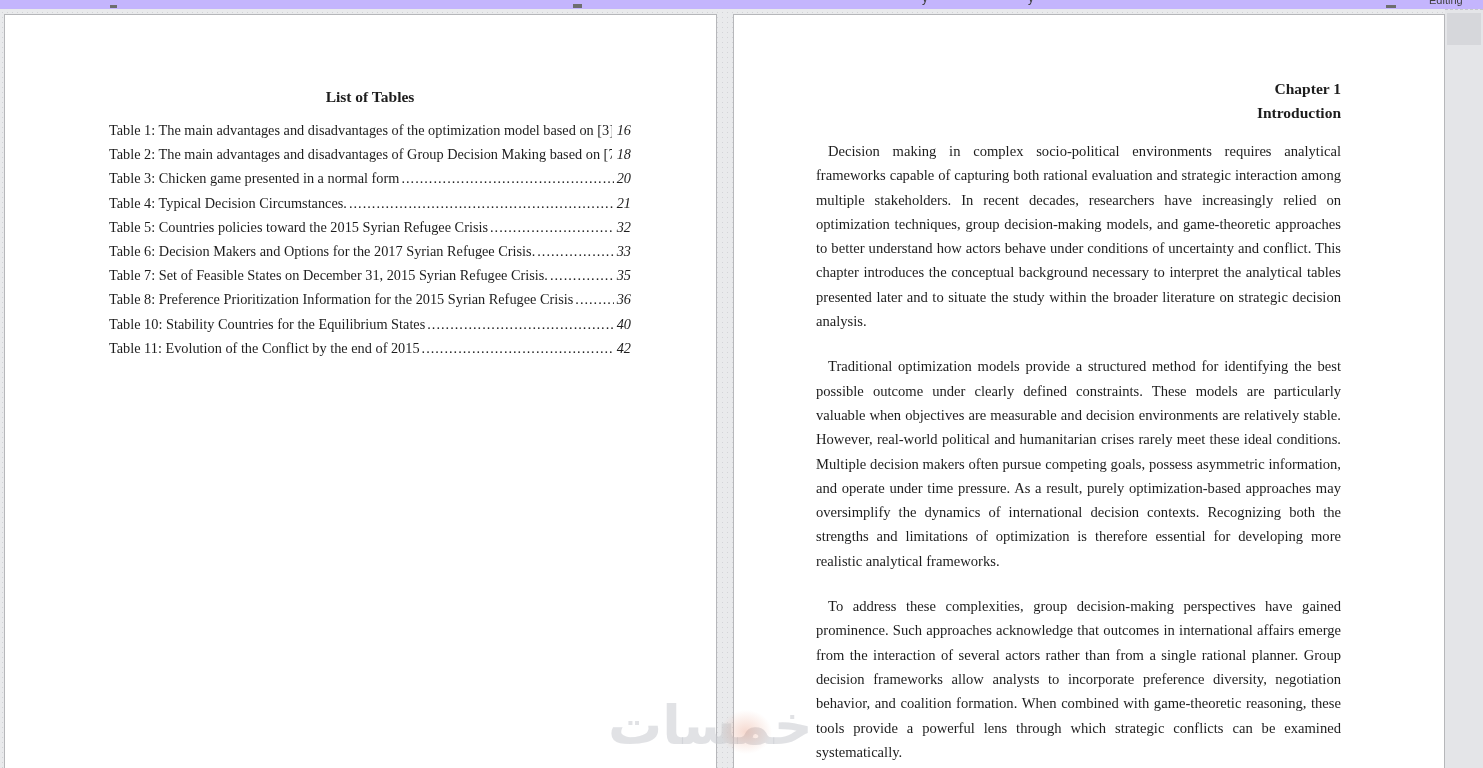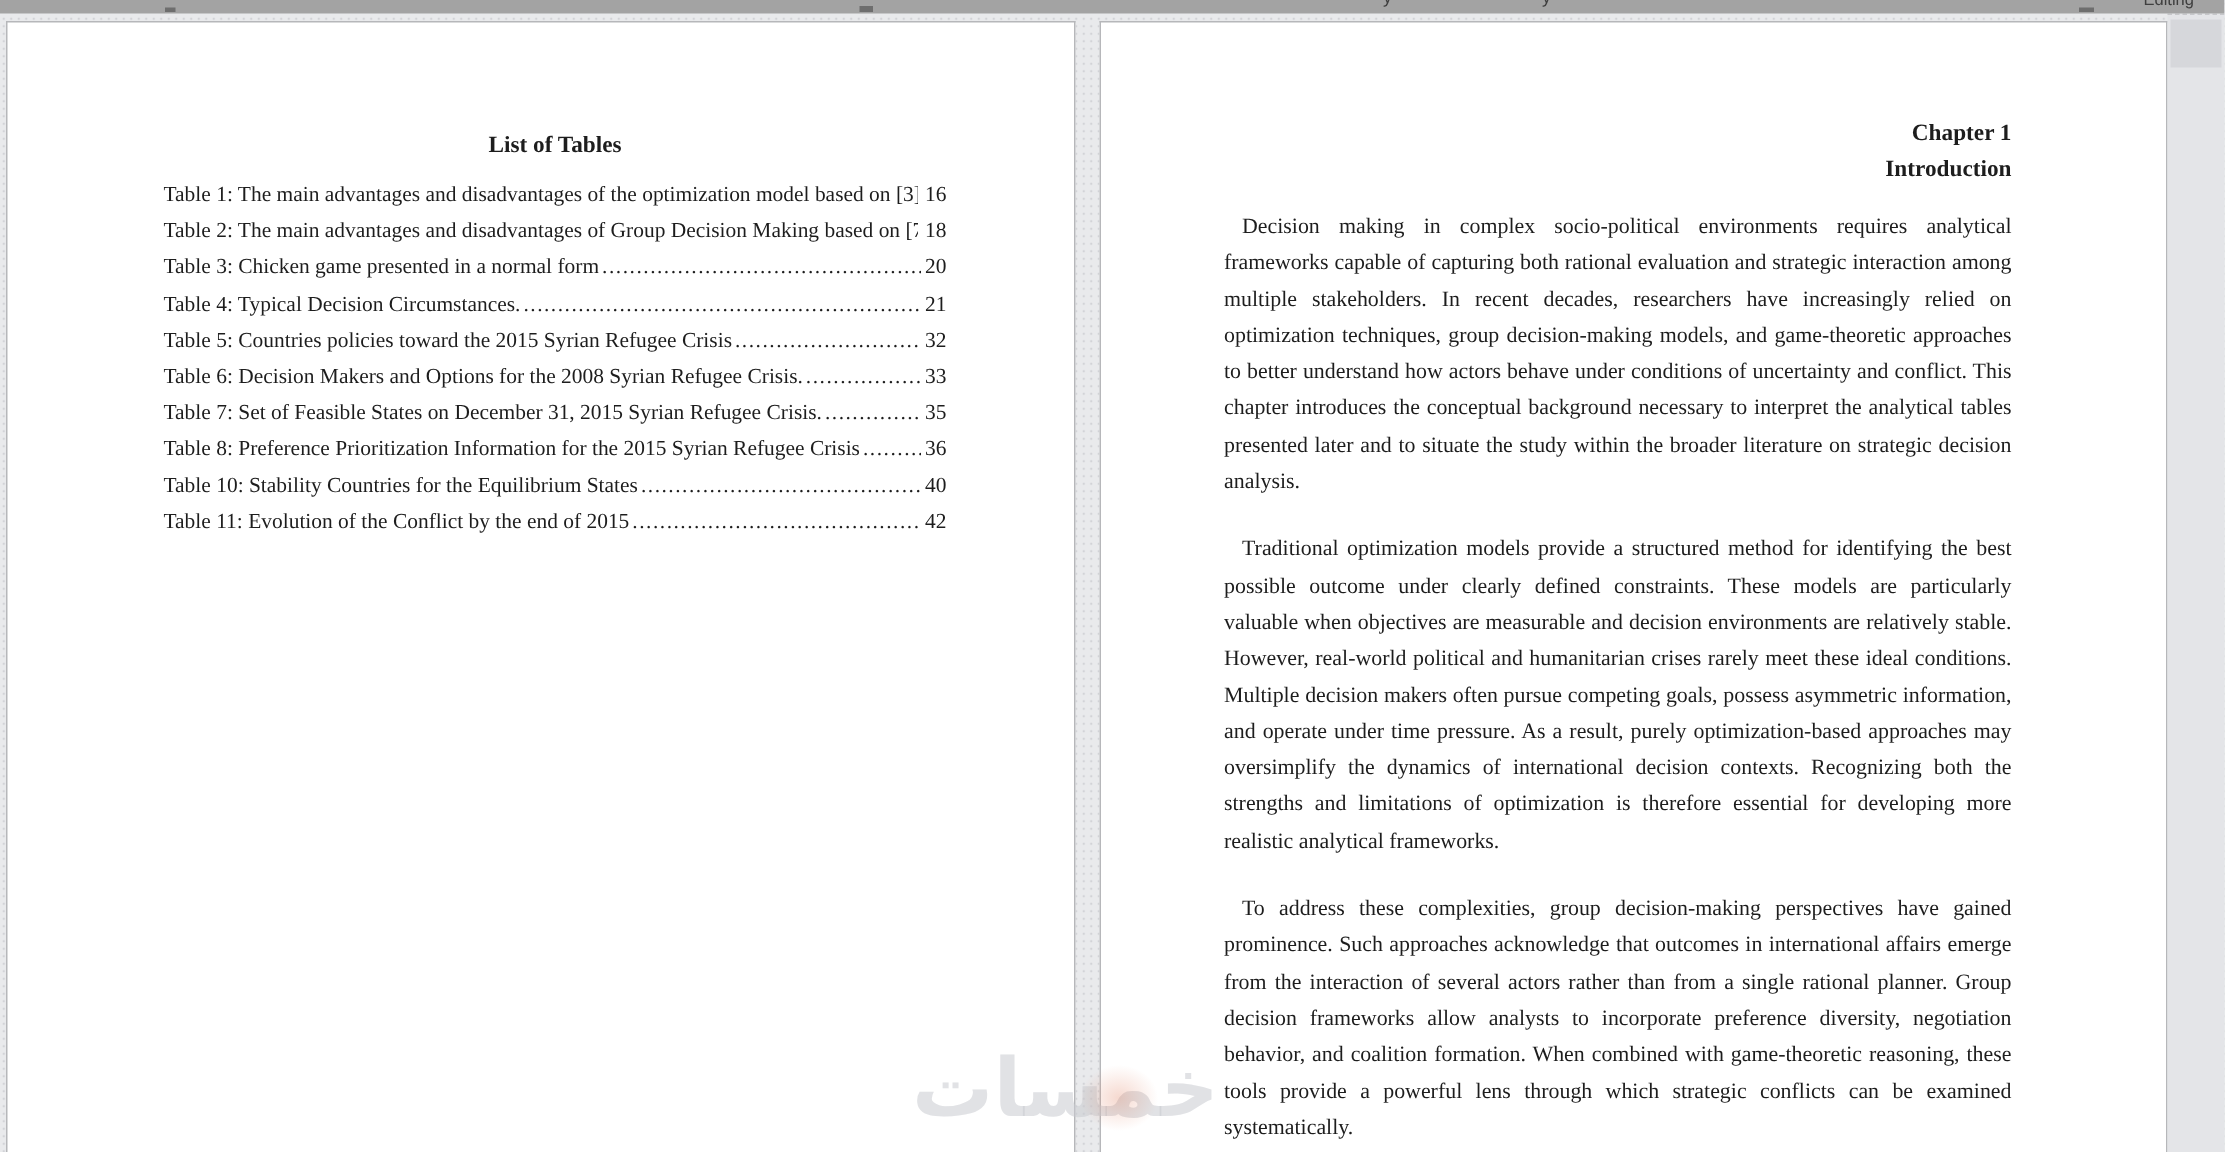--- a/index.html
+++ b/index.html
@@ -8,21 +8,21 @@
     background-color:#e9eaec;
     background-image:radial-gradient(#d2d3d7 0.9px, transparent 1px);
     background-size:5px 5px;
     font-family:"Liberation Serif", serif;
     color:#1d1d1d;
   }
 
   
   .toolbar-sliver{
     position:absolute;top:0;left:0;right:0;height:9px;
-    background:#a3a3a3;overflow:hidden;z-index:6;
+    background:#c4b5fd;overflow:hidden;z-index:6;
   }
   .frag{position:absolute;background:#6e6e6e;}
   .frag-text{
     position:absolute;font-family:"Liberation Sans", sans-serif;
     color:#3f3f3f;white-space:nowrap;
   }
 
   
   .page{
     position:absolute;top:14px;bottom:-6px;background:#ffffff;
@@ -53,21 +53,21 @@
   }
   .toc-label{flex:0 1 auto;white-space:nowrap;overflow:hidden;}
   .toc-leader{
     flex:1 1 0;min-width:0;overflow:hidden;white-space:nowrap;
     margin:0 3px 0 2px;
   }
   .toc-leader::after{
     content:"...................................................................................................................................";
     letter-spacing:1px;
   }
-  .toc-page{flex:0 0 auto;}
+  .toc-page{flex:0 0 auto;font-style:italic;}
 
   
   .rp-content{margin:62px 103px 0 82px;}
   .chapter-head{
     text-align:right;font-weight:bold;font-size:15.5px;
     line-height:24px;margin:0;
   }
   .body-par{
     font-size:14.6px;line-height:24.3px;text-align:justify;
     text-indent:12px;margin:21px 0 0 0;
@@ -122,21 +122,21 @@
       <span class="toc-label">Table 4: Typical Decision Circumstances.</span>
       <span class="toc-leader"></span>
       <span class="toc-page">21</span>
     </div>
     <div class="toc-row">
       <span class="toc-label">Table 5: Countries policies toward the 2015 Syrian Refugee Crisis</span>
       <span class="toc-leader"></span>
       <span class="toc-page">32</span>
     </div>
     <div class="toc-row">
-      <span class="toc-label">Table 6: Decision Makers and Options for the 2008 Syrian Refugee Crisis.</span>
+      <span class="toc-label">Table 6: Decision Makers and Options for the 2017 Syrian Refugee Crisis.</span>
       <span class="toc-leader"></span>
       <span class="toc-page">33</span>
     </div>
     <div class="toc-row">
       <span class="toc-label">Table 7: Set of Feasible States on December 31, 2015 Syrian Refugee Crisis.</span>
       <span class="toc-leader"></span>
       <span class="toc-page">35</span>
     </div>
     <div class="toc-row">
       <span class="toc-label">Table 8: Preference Prioritization Information for the 2015 Syrian Refugee Crisis</span>

